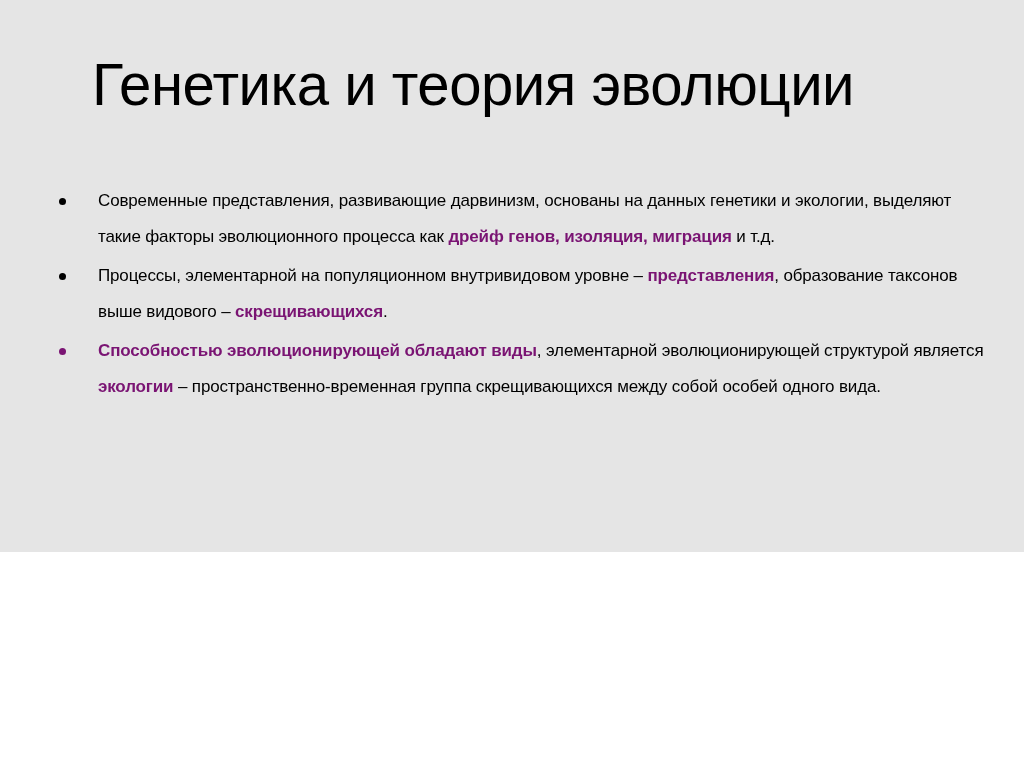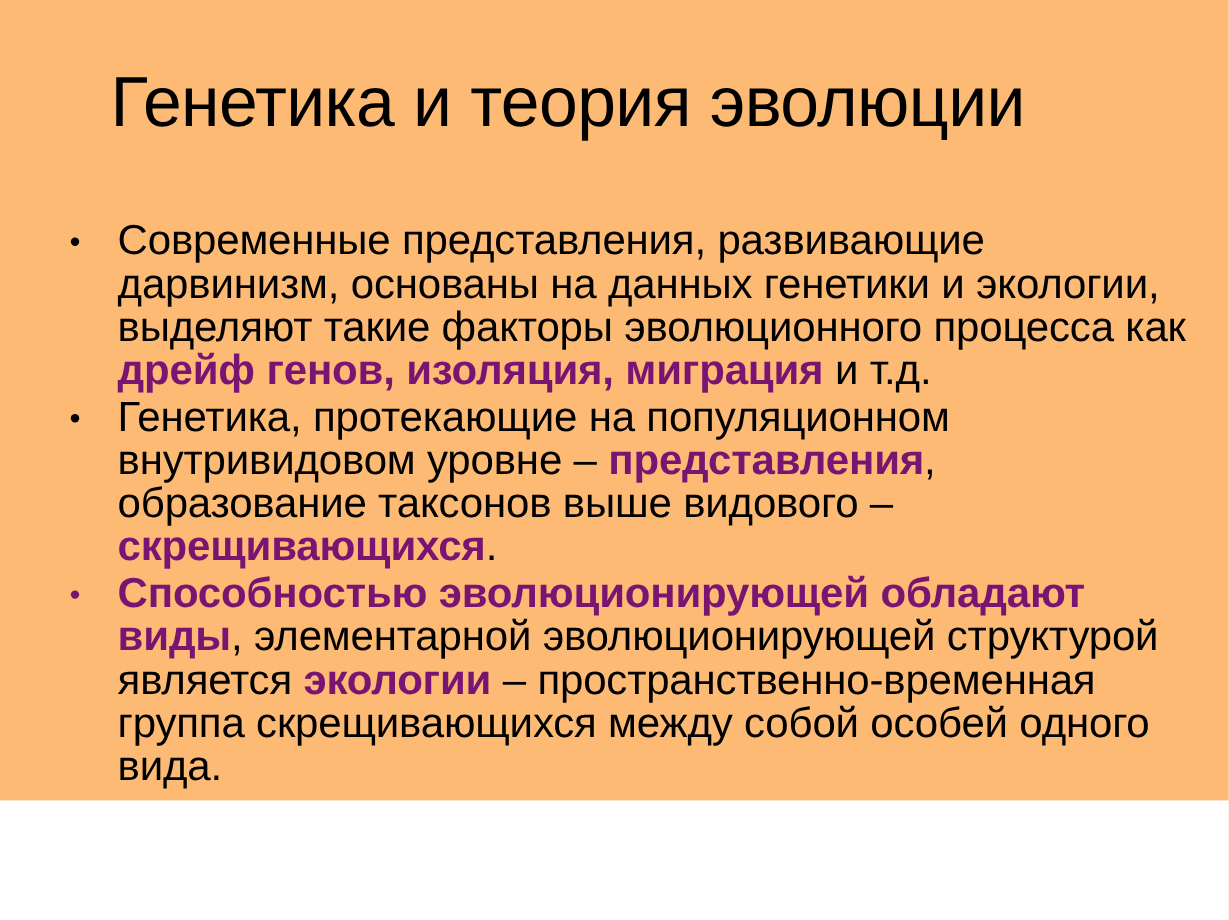--- a/index.html
+++ b/index.html
@@ -12,22 +12,22 @@
     height: 767px;
     background: #ffffff;
     font-family: "Liberation Sans", "DejaVu Sans", sans-serif;
     overflow: hidden;
     -webkit-font-smoothing: antialiased;
   }
 
   .slide {
     position: relative;
     width: 1024px;
-    height: 667px;
-    background: #fdba74;
+    height: 552px;
+    background: #e5e5e5;
     box-sizing: border-box;
   }
 
   
   .slide-title {
     position: absolute;
     left: 92px;
     top: 52px;
     width: 860px;
     margin: 0;
@@ -50,21 +50,21 @@
     width: 950px;
     margin: 0;
     padding: 0;
     list-style: none;
   }
 
   .bullet-item {
     position: relative;
     padding-left: 52px;
     margin: 0 0 3px 0;
-    font-size: 35px;
+    font-size: 17px;
     line-height: 36px;
     color: #000000;
     text-align: left;
     letter-spacing: -0.15px;
   }
 
   .bullet-dot {
     position: absolute;
     left: 13px;
     top: 15px;
@@ -97,21 +97,21 @@
 
   <ul class="body-list">
 
     <li class="bullet-item">
       <span class="bullet-dot"></span>
       <span class="txt">Современные представления, развивающие дарвинизм, основаны на данных генетики и экологии, выделяют такие факторы эволюционного процесса как </span><span class="hl">дрейф генов, изоляция, миграция</span><span class="txt"> и т.д.</span>
     </li>
 
     <li class="bullet-item">
       <span class="bullet-dot"></span>
-      <span class="txt">Генетика, протекающие на популяционном внутривидовом уровне – </span><span class="hl">представления</span><span class="txt">, образование таксонов выше видового – </span><span class="hl">скрещивающихся</span><span class="txt">.</span>
+      <span class="txt">Процессы, элементарной на популяционном внутривидовом уровне – </span><span class="hl">представления</span><span class="txt">, образование таксонов выше видового – </span><span class="hl">скрещивающихся</span><span class="txt">.</span>
     </li>
 
     <li class="bullet-item accent-lead">
       <span class="bullet-dot"></span>
       <span class="hl">Способностью эволюционирующей обладают виды</span><span class="txt">, элементарной эволюционирующей структурой является </span><span class="hl">экологии</span><span class="txt"> – пространственно-временная группа скрещивающихся между собой особей одного вида.</span>
     </li>
 
   </ul>
 
 </div>

